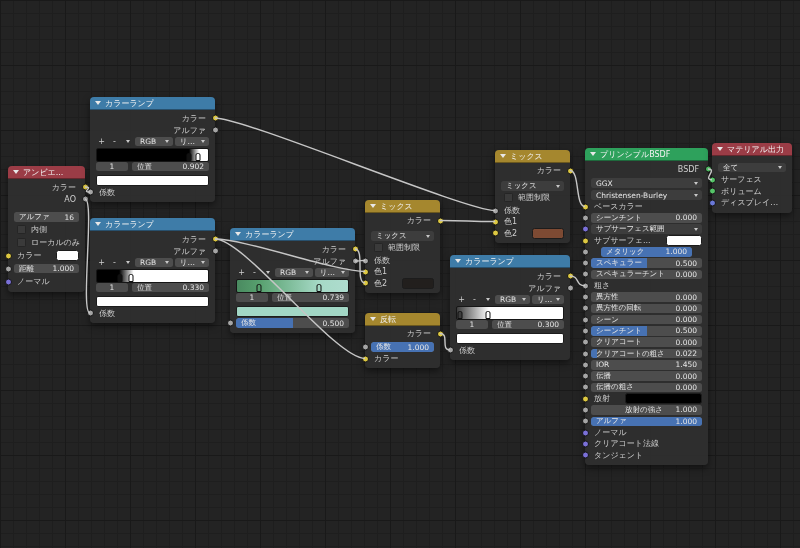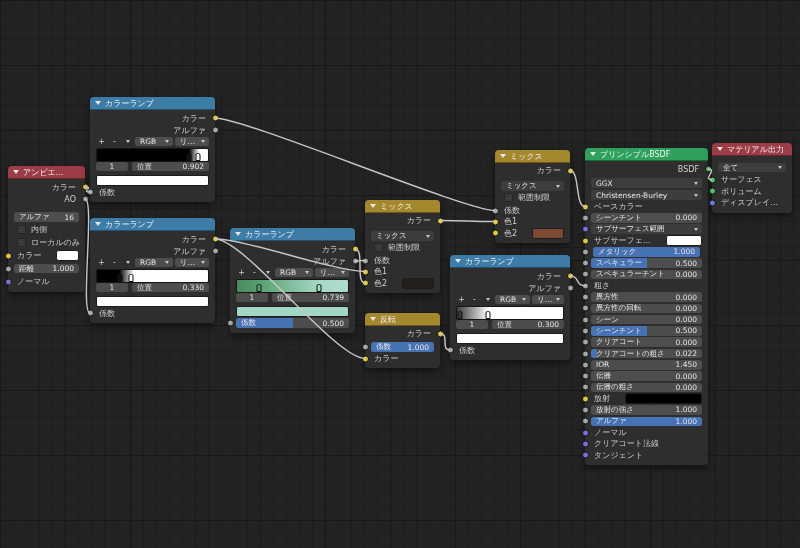--- a/index.html
+++ b/index.html
@@ -457,21 +457,21 @@
             <span class="chev"></span>
           </div>
         </div>
         <div class="row incolor">
           <div class="sock in" style="background: rgb(221, 200, 65);"></div>
           <span class="lbl">サブサーフェ...</span>
           <div class="w swatch" style="background: rgb(255, 255, 255);"></div>
         </div>
         <div class="row inslider">
           <div class="sock in" style="background: rgb(165, 165, 165);"></div>
-          <div class="w" style="flex: 1 1 0%; margin: 0px 8px;">
+          <div class="w" style="flex: 1 1 0%; margin: 0px 16px;">
             <div class="fill" style="width: 100%; background: rgb(71, 114, 179); border-radius: 2.5px;"></div>
             <span class="wl">メタリック</span>
             <span class="wv">1.000</span>
           </div>
         </div>
         <div class="row inslider">
           <div class="sock in" style="background: rgb(165, 165, 165);"></div>
           <div class="w" style="flex: 1 1 0%; margin: 0px 6px;">
             <div class="fill" style="width: 50%; background: rgb(71, 114, 179);"></div>
             <span class="wl">スペキュラー</span>
@@ -554,21 +554,21 @@
             <span class="wv">0.000</span>
           </div>
         </div>
         <div class="row incolor">
           <div class="sock in" style="background: rgb(221, 200, 65);"></div>
           <span class="lbl">放射</span>
           <div class="w swatch" style="background: rgb(0, 0, 0);"></div>
         </div>
         <div class="row inslider">
           <div class="sock in" style="background: rgb(165, 165, 165);"></div>
-          <div class="w" style="flex: 1 1 0%; margin: 0px 6px;">
+          <div class="w" style="flex: 1 1 0%; margin: 0px 6px; padding-left: 29px;">
             <span class="wl">放射の強さ</span>
             <span class="wv">1.000</span>
           </div>
         </div>
         <div class="row inslider">
           <div class="sock in" style="background: rgb(165, 165, 165);"></div>
           <div class="w" style="flex: 1 1 0%; margin: 0px 6px;">
             <div class="fill" style="width: 100%; background: rgb(71, 114, 179); border-radius: 2.5px;"></div>
             <span class="wl">アルファ</span>
             <span class="wv">1.000</span>

